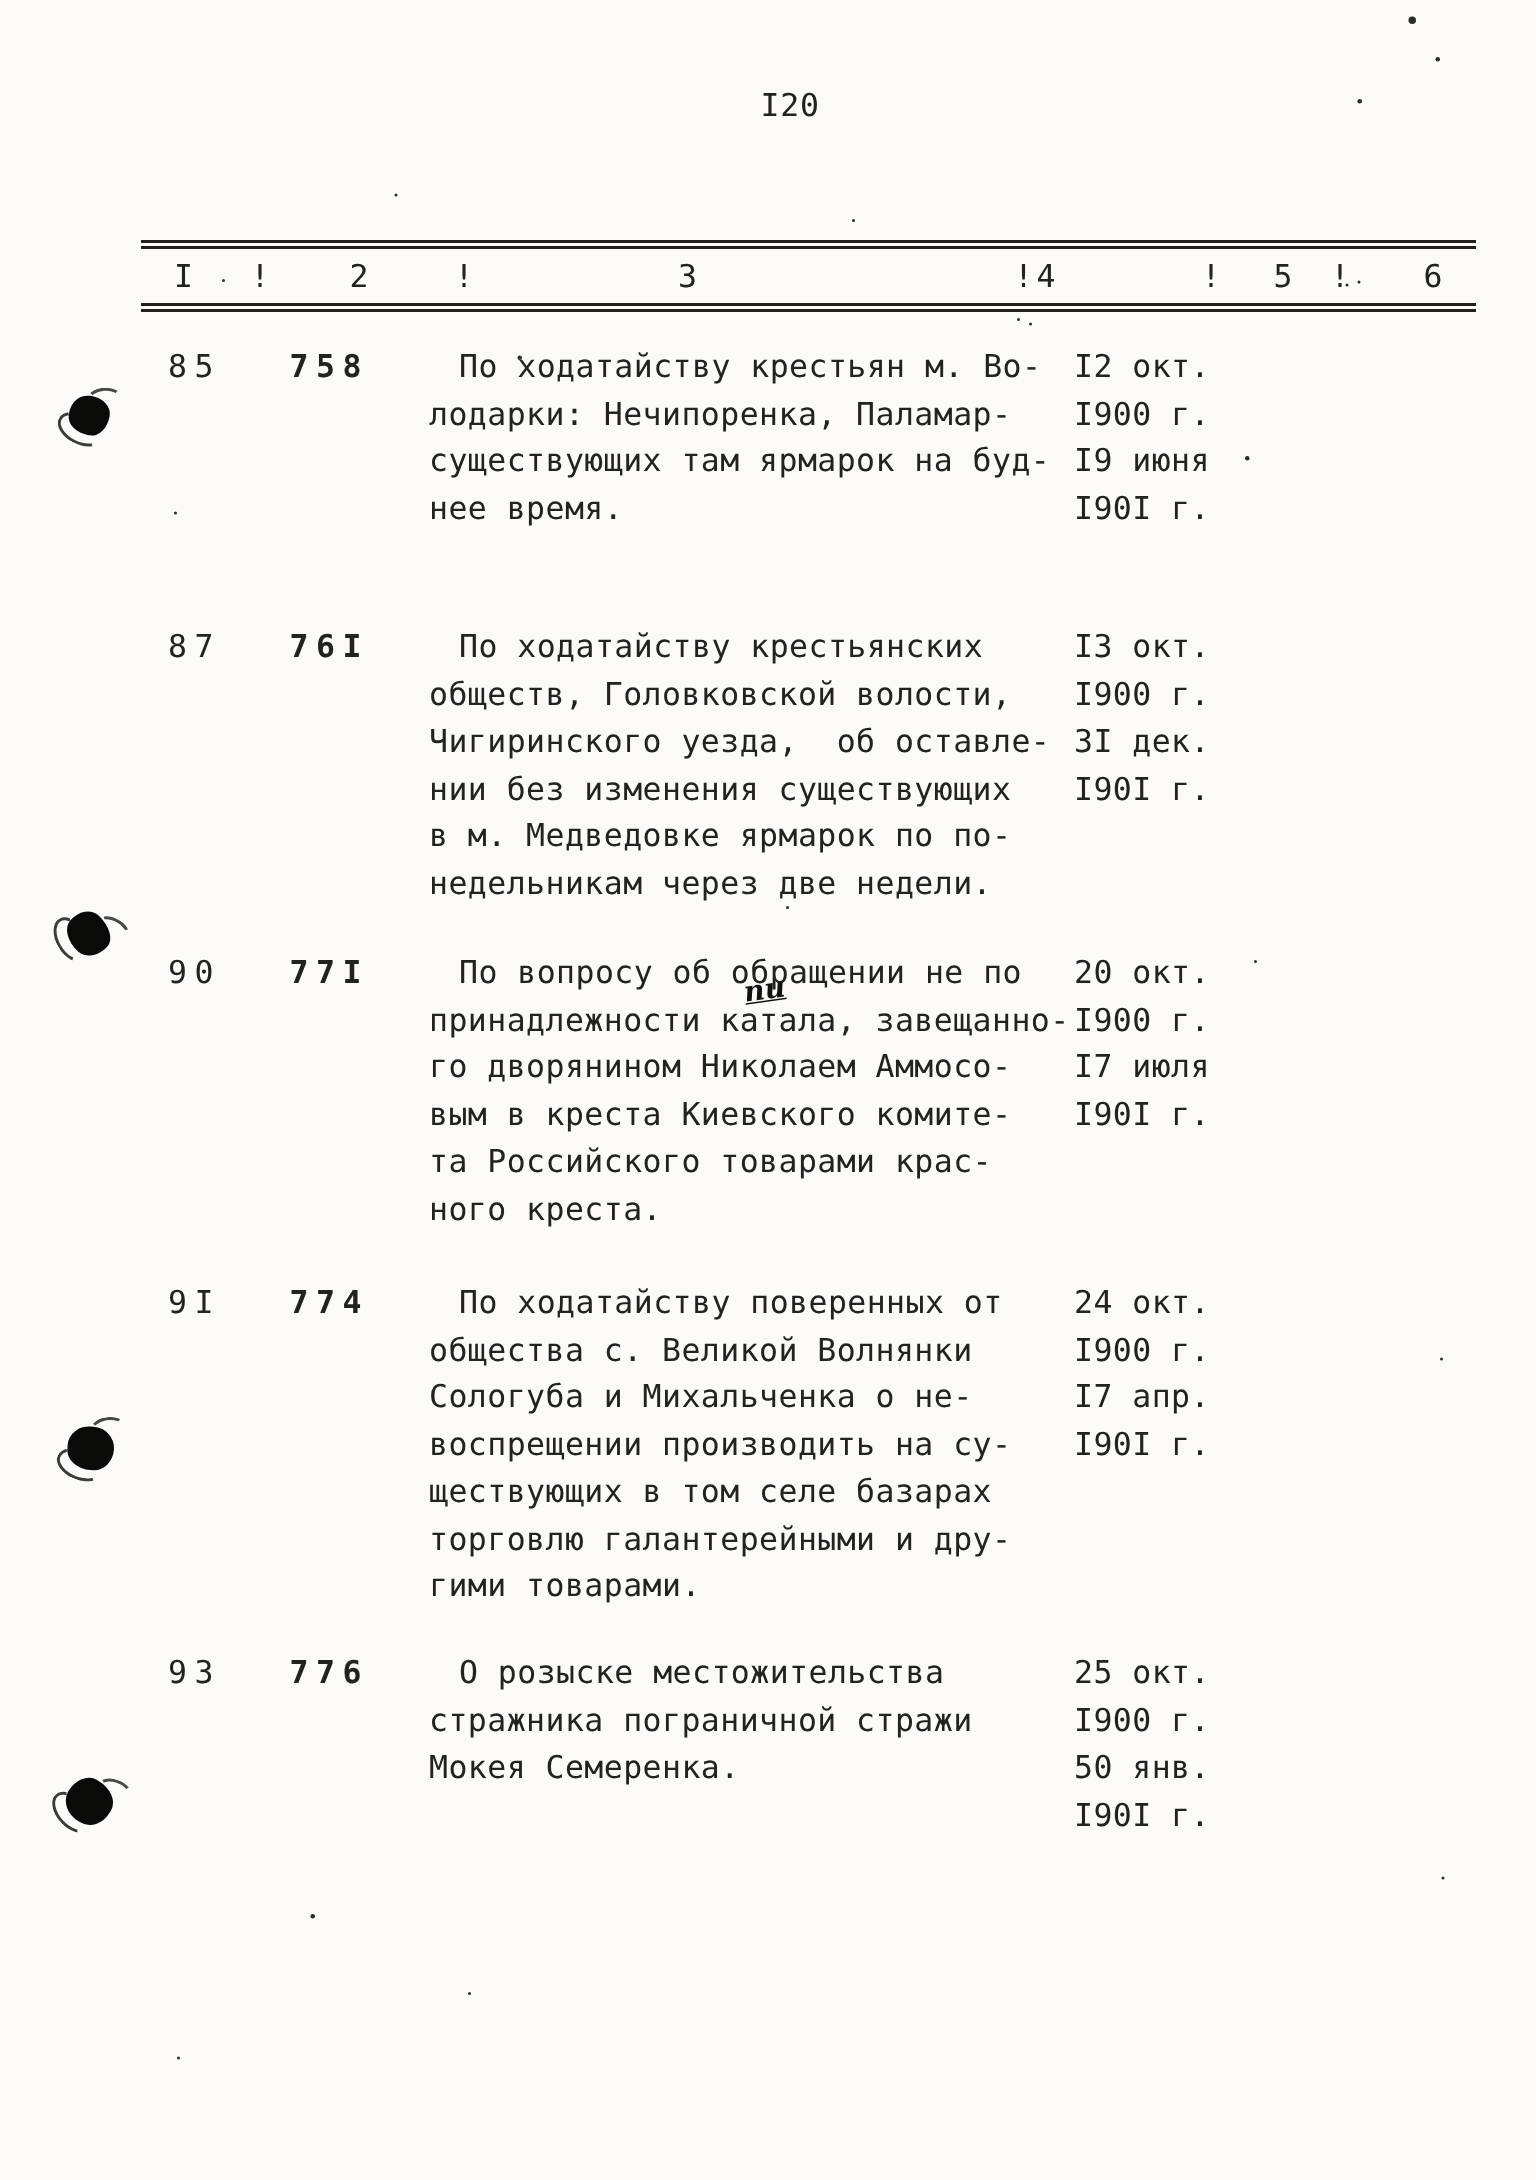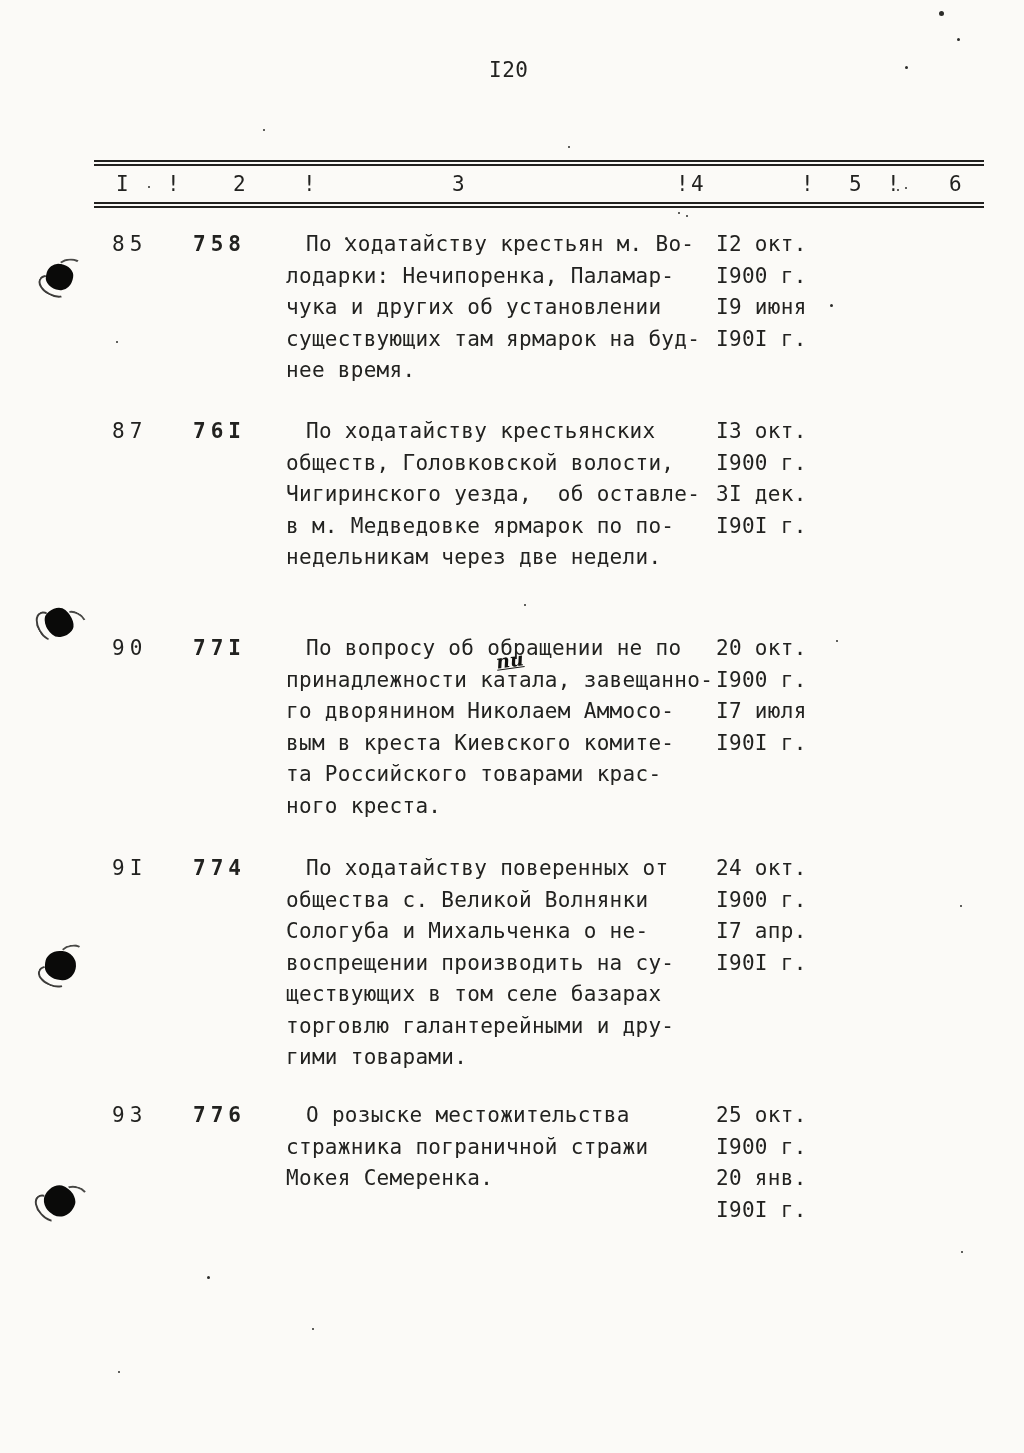--- a/index.html
+++ b/index.html
@@ -15,21 +15,21 @@
     color: #222220;
     overflow: hidden;
   }
   .page {
     position: absolute;
     inset: 0;
   }
   
   .page-number {
     position: absolute;
-    left: 489px;
+    left: 507px;
     top: 56px;
     font-size: 21px;
     line-height: 28px;
     letter-spacing: 0.5px;
   }
   
   .table-header {
     position: absolute;
     left: 94px;
     top: 160px;
@@ -164,39 +164,39 @@
     <span class="hcell" style="left:793px">!</span>
     <span class="hcell" style="left:855px">6</span>
   </div>
 
   <section class="entry" style="top:229px">
     <span class="col-no">85</span>
     <span class="col-case">758</span>
     <div class="col-desc">
       <div class="line first">По ходатайству крестьян м. Во-</div>
       <div class="line">лодарки: Нечипоренка, Паламар-</div>
-      <div class="line">чука и других об установлении</div>
       <div class="line">существующих там ярмарок на буд-</div>
       <div class="line">нее время.</div>
     </div>
     <div class="col-dates">
       <div class="line">I2 окт.</div>
       <div class="line">I900 г.</div>
       <div class="line">I9 июня</div>
       <div class="line">I90I г.</div>
     </div>
   </section>
 
   <section class="entry" style="top:416px">
     <span class="col-no">87</span>
     <span class="col-case">76I</span>
     <div class="col-desc">
       <div class="line first">По ходатайству крестьянских</div>
       <div class="line">обществ, Головковской волости,</div>
       <div class="line">Чигиринского уезда,  об оставле-</div>
+      <div class="line">нии без изменения существующих</div>
       <div class="line">в м. Медведовке ярмарок по по-</div>
       <div class="line">недельникам через две недели.</div>
     </div>
     <div class="col-dates">
       <div class="line">I3 окт.</div>
       <div class="line">I900 г.</div>
       <div class="line">3I дек.</div>
       <div class="line">I90I г.</div>
     </div>
   </section>
@@ -244,21 +244,21 @@
     <span class="col-no">93</span>
     <span class="col-case">776</span>
     <div class="col-desc">
       <div class="line first">О розыске местожительства</div>
       <div class="line">стражника пограничной стражи</div>
       <div class="line">Мокея Семеренка.</div>
     </div>
     <div class="col-dates">
       <div class="line">25 окт.</div>
       <div class="line">I900 г.</div>
-      <div class="line">20 янв.</div>
+      <div class="line">50 янв.</div>
       <div class="line">I90I г.</div>
     </div>
   </section>
 
   <span class="handwritten">пи</span>
 
   <div class="blob b1"></div>
   <div class="blob b2"></div>
   <div class="blob b3"></div>
   <div class="blob b4"></div>

